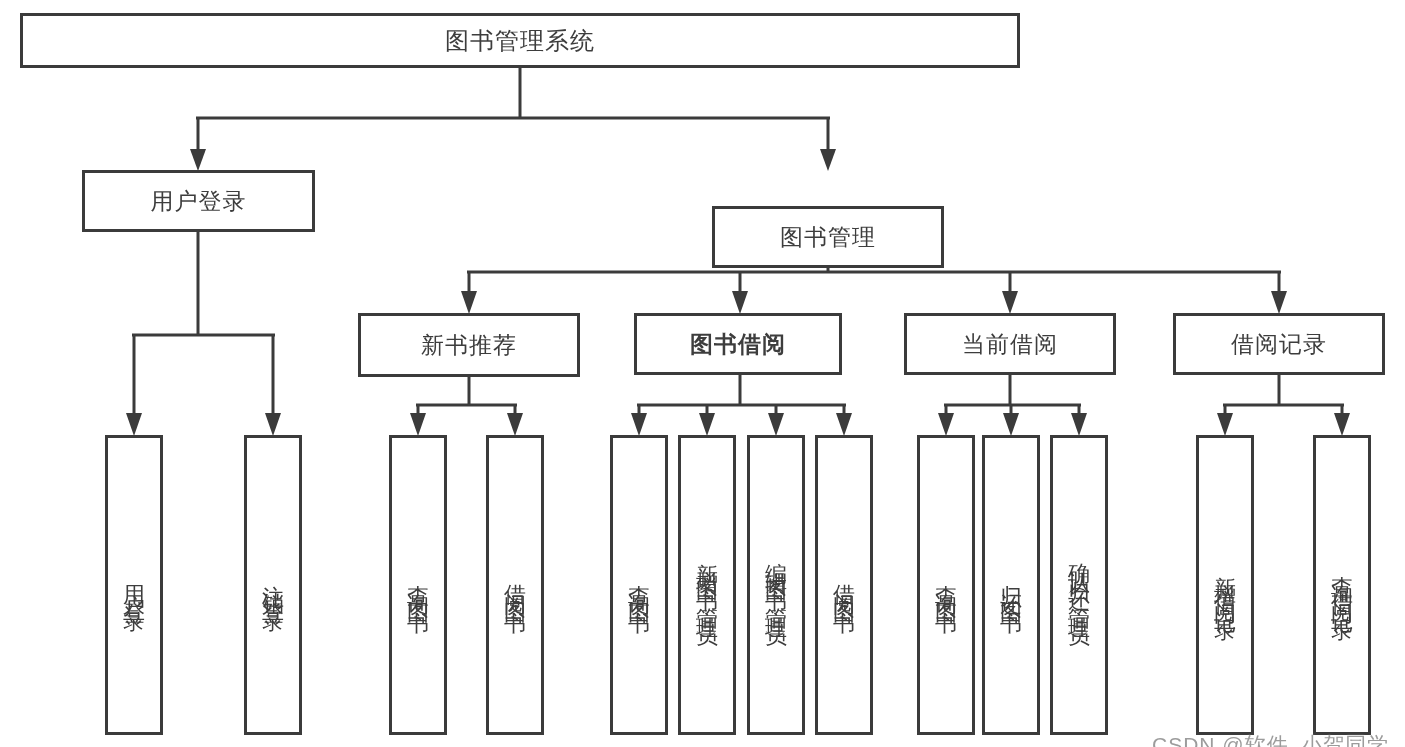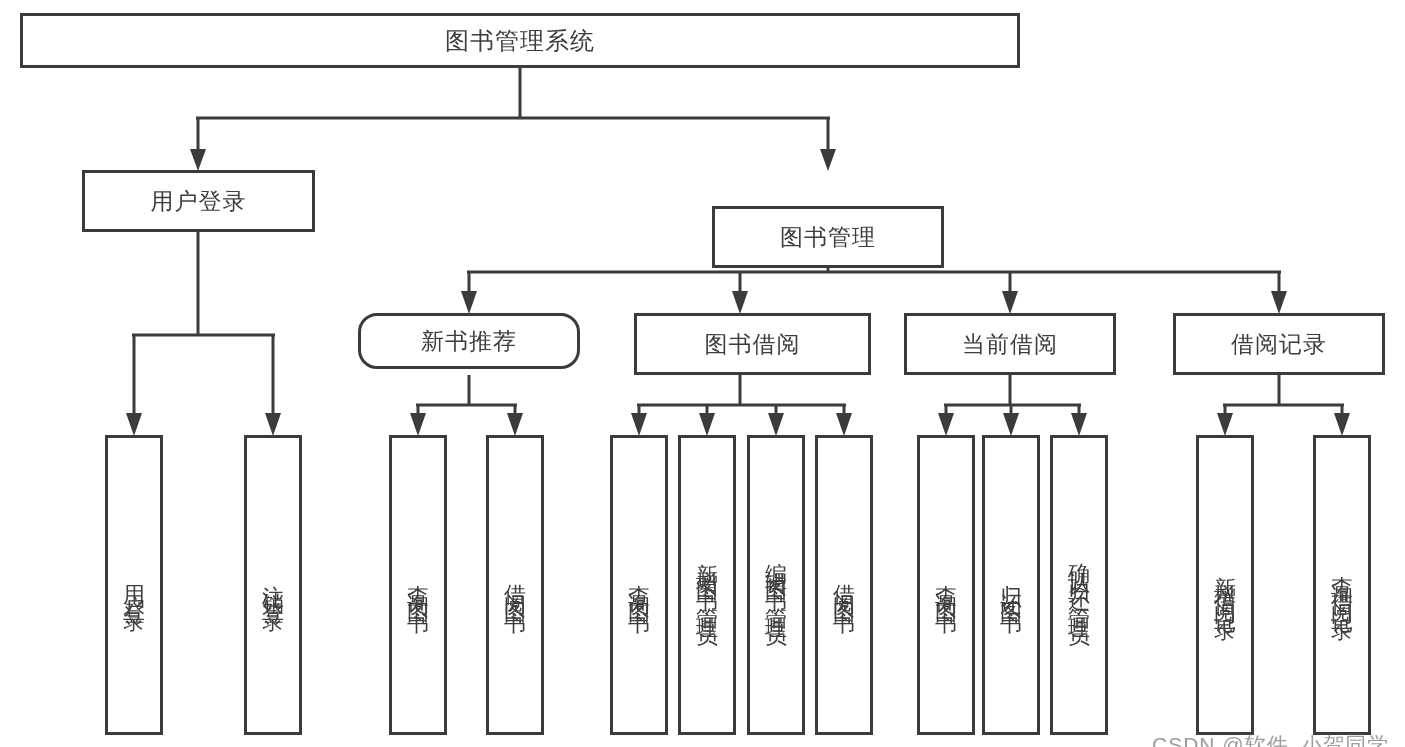--- a/index.html
+++ b/index.html
@@ -113,24 +113,24 @@
     <span class="root-label">图书管理系统</span>
   </div>
 
   <div class="box" style="left:82px;top:170px;width:233px;height:62px;">
     <span class="h-label">用户登录</span>
   </div>
   <div class="box" style="left:712px;top:170px;width:232px;height:62px;margin-top:36px;">
     <span class="h-label">图书管理</span>
   </div>
 
-  <div class="box" style="left:358px;top:313px;width:222px;height:56px;border-radius:19px;">
+  <div class="box" style="left:358px;top:313px;width:222px;height:64px;">
     <span class="h-label">新书推荐</span>
   </div>
-  <div class="box" style="left:634px;top:313px;width:237px;height:62px;">
+  <div class="box" style="left:634px;top:313px;width:208px;height:62px;font-weight:bold;">
     <span class="h-label">图书借阅</span>
   </div>
   <div class="box" style="left:904px;top:313px;width:212px;height:62px;font-family:Liberation Serif, serif;">
     <span class="h-label">当前借阅</span>
   </div>
   <div class="box" style="left:1173px;top:313px;width:212px;height:62px;">
     <span class="h-label">借阅记录</span>
   </div>
 
   <div class="box leaf" style="left:105px;">

